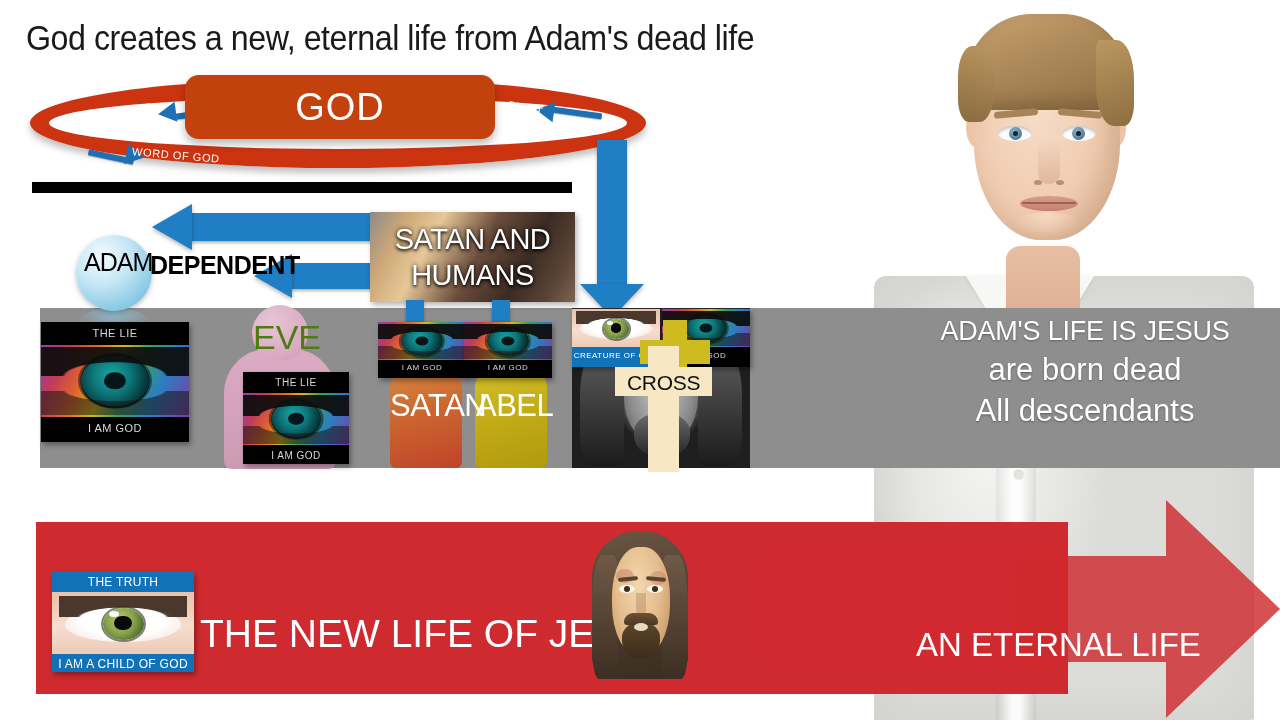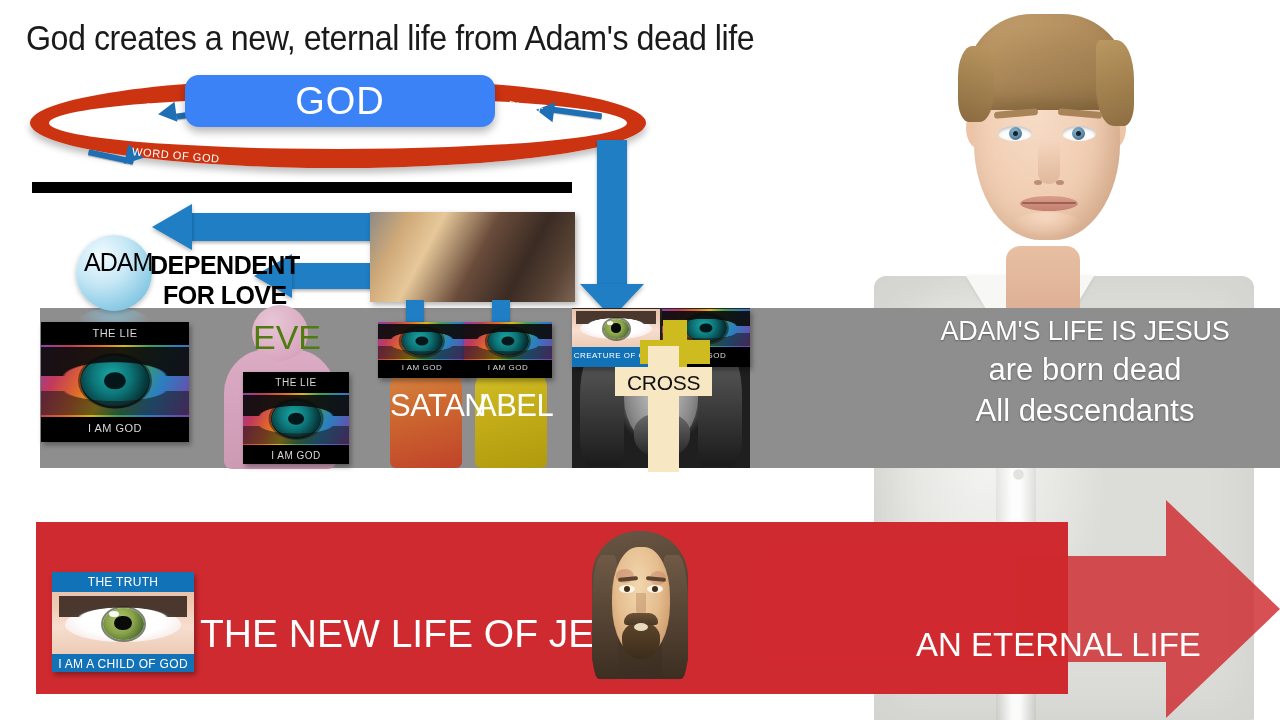--- a/index.html
+++ b/index.html
@@ -67,22 +67,22 @@
   .chin{position:absolute;left:166px;top:212px;width:70px;height:26px;border-radius:50%;background:radial-gradient(ellipse at 50% 20%,rgba(255,230,210,.55),rgba(0,0,0,0) 70%);}
 
   
   .god-wrap{position:absolute;left:30px;top:78px;width:616px;height:100px;}
   .god-oval{
     position:absolute;left:0;top:0;width:616px;height:90px;border-radius:50%;
     border:19px solid #cc3311;box-sizing:border-box;
     box-shadow:0 5px 7px rgba(0,0,0,.25);
   }
   .god-box{
-    position:absolute;left:155px;top:-3px;width:310px;height:52px;border-radius:14px;
-    background:#3b82f6;color:#fff;display:flex;align-items:center;justify-content:center;
+    position:absolute;left:155px;top:-3px;width:310px;height:64px;border-radius:14px;
+    background:#c2410c;color:#fff;display:flex;align-items:center;justify-content:center;
     font-size:38px;letter-spacing:1px;font-weight:400;
     box-shadow:0 5px 8px rgba(0,0,0,.28);
   }
   .oval-label{position:absolute;color:#fff;font-size:11px;letter-spacing:.6px;white-space:nowrap;}
   .lbl-love{left:90px;top:26px;transform:rotate(-13deg);}
   .lbl-fruit{left:478px;top:24px;transform:rotate(12deg);}
   .lbl-word{left:102px;top:71px;transform:rotate(5deg);}
   .arr-line{position:absolute;background:#1f6fb4;height:6px;border-radius:1px;box-shadow:0 1px 1px rgba(0,0,0,.25);}
   .arr-head{position:absolute;width:0;height:0;}
 
@@ -316,21 +316,20 @@
   <div class="ba-head" style="left:152px;top:204px;border-top:23px solid transparent;border-bottom:23px solid transparent;border-right:40px solid #1f7ec4;"></div>
 
   <div class="ba-shaft" style="left:290px;top:263px;width:216px;height:26px;"></div>
   <div class="ba-head" style="left:254px;top:254px;border-top:22px solid transparent;border-bottom:22px solid transparent;border-right:38px solid #1f7ec4;"></div>
 
   <div class="adam-refl"></div>
   <div class="adam-sphere"></div>
   <div class="adam-label">ADAM</div>
   <div class="dep-label">
     <span>DEPENDENT</span>
-    <span class="l2">FOR LOVE</span>
   </div>
 
   <div class="eve-fig">
     <div class="eve-body"></div>
     <div class="eve-head"></div>
   </div>
   <div class="eve-text">EVE</div>
 
   <div class="eyecard" style="left:41px;top:322px;width:148px;height:120px;">
     <div class="cap top">THE LIE</div>
@@ -344,20 +343,24 @@
   <div class="eyecard" style="left:243px;top:372px;width:106px;height:92px;">
     <div class="cap top" style="font-size:10px;">THE LIE</div>
     <div class="eye-art" style="height:52px;">
       <div class="lash"></div>
       <div class="lash2"></div>
     </div>
     <div class="cap bot" style="font-size:10px;">I AM GOD</div>
   </div>
 
   <div class="satan-box"></div>
+  <div class="satan-text">
+    <span>SATAN AND</span>
+    <span>HUMANS</span>
+  </div>
 
   <div class="ba-shaft" style="left:406px;top:300px;width:18px;height:26px;"></div>
   <div class="ba-head" style="left:396px;top:322px;border-left:19px solid transparent;border-right:19px solid transparent;border-top:22px solid #1f7ec4;"></div>
   <div class="ba-shaft" style="left:492px;top:300px;width:18px;height:26px;"></div>
   <div class="ba-head" style="left:482px;top:322px;border-left:19px solid transparent;border-right:19px solid transparent;border-top:22px solid #1f7ec4;"></div>
 
   <div class="kid cain"></div>
   <div class="kid abel"></div>
   <div class="kid-name cain">SATAN</div>
   <div class="kid-name abel">ABEL</div>

